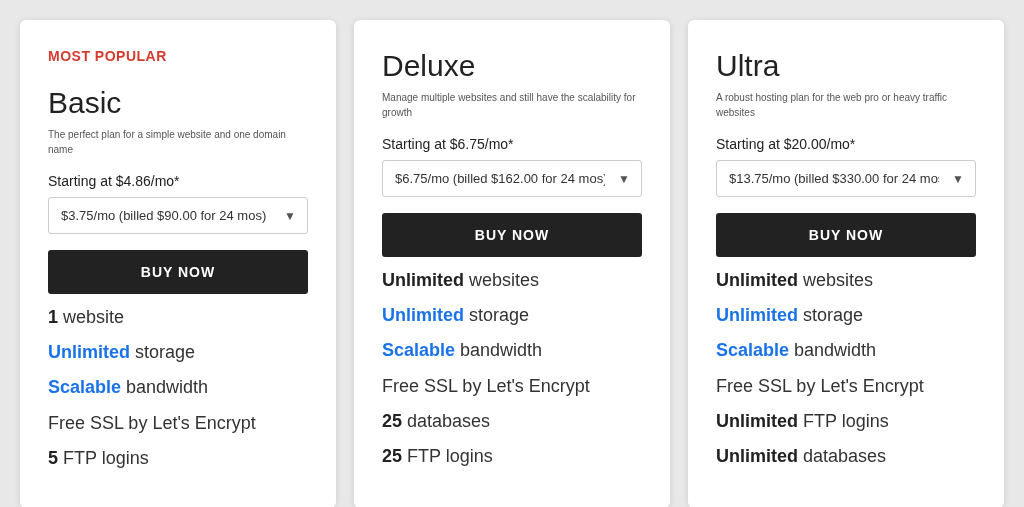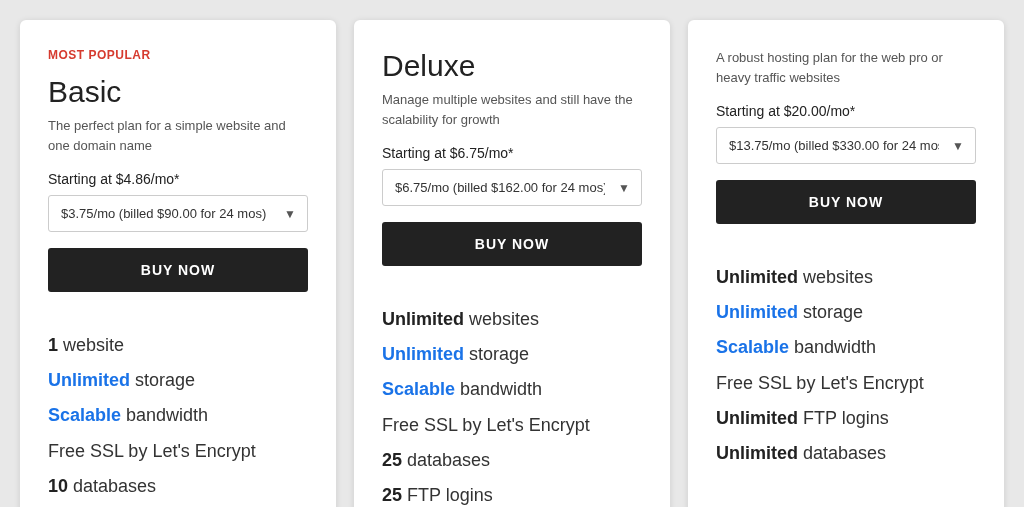--- a/index.html
+++ b/index.html
@@ -22,35 +22,35 @@
       background: #fff;
       border-radius: 6px;
       box-shadow: 0 1px 6px rgba(0,0,0,0.12);
       padding: 28px 28px 32px 28px;
       flex: 1;
       display: flex;
       flex-direction: column;
     }
     .most-popular-badge {
       color: #d63b2f;
-      font-size: 12px;
+      font-size: 14px;
       font-weight: 700;
       letter-spacing: 0.5px;
       text-transform: uppercase;
-      margin-bottom: 12px;
+      margin-bottom: 21px;
     }
     .plan-name {
       font-size: 30px;
       font-weight: 300;
       color: #222;
       margin-bottom: 6px;
       line-height: 1.2;
     }
     .plan-desc {
-      font-size: 13px;
+      font-size: 10px;
       color: #555;
       margin-bottom: 16px;
       line-height: 1.5;
       flex-grow: 0;
     }
     .starting-at {
       font-size: 14px;
       color: #222;
       margin-bottom: 8px;
     }
@@ -87,21 +87,21 @@
       color: #fff;
       border: none;
       border-radius: 3px;
       padding: 14px;
       font-size: 14px;
       font-weight: 700;
       letter-spacing: 1px;
       text-transform: uppercase;
       cursor: pointer;
       width: 100%;
-      margin-bottom: 36px;
+      margin-bottom: 6px;
     }
     .features-list {
       list-style: none;
       padding: 0;
     }
     .features-list li {
       font-size: 18px;
       color: #333;
       padding: 5px 0;
       line-height: 1.4;
@@ -129,21 +129,20 @@
           <option>$3.75/mo (billed $90.00 for 24 mos)</option>
         </select>
         <span class="select-arrow">▼</span>
       </div>
       <button class="buy-now-btn">BUY NOW</button>
       <ul class="features-list">
         <li><span class="highlight-bold">1</span> website</li>
         <li><span class="highlight-blue">Unlimited</span> storage</li>
         <li><span class="highlight-blue">Scalable</span> bandwidth</li>
         <li>Free SSL by Let's Encrypt</li>
-        <li><span class="highlight-bold">10</span> databases</li>
         <li><span class="highlight-bold">5</span> FTP logins</li>
       </ul>
     </div>
     <div class="card">
 
       <div class="plan-name">Deluxe</div>
       <div class="plan-desc">Manage multiple websites and still have the scalability for growth</div>
       <div class="starting-at">Starting at <strong>$6.75/mo*</strong></div>
       <div class="price-select-wrapper">
         <select class="price-select">
@@ -156,20 +155,21 @@
         <li><span class="highlight-bold">Unlimited</span> websites</li>
         <li><span class="highlight-blue">Unlimited</span> storage</li>
         <li><span class="highlight-blue">Scalable</span> bandwidth</li>
         <li>Free SSL by Let's Encrypt</li>
         <li><span class="highlight-bold">25</span> databases</li>
         <li><span class="highlight-bold">25</span> FTP logins</li>
       </ul>
     </div>
     <div class="card">
 
+      <div class="plan-name">Ultra</div>
       <div class="plan-desc">A robust hosting plan for the web pro or heavy traffic websites</div>
       <div class="starting-at">Starting at <strong>$20.00/mo*</strong></div>
       <div class="price-select-wrapper">
         <select class="price-select">
           <option>$13.75/mo (billed $330.00 for 24 mos)</option>
         </select>
         <span class="select-arrow">▼</span>
       </div>
       <button class="buy-now-btn">BUY NOW</button>
       <ul class="features-list">

